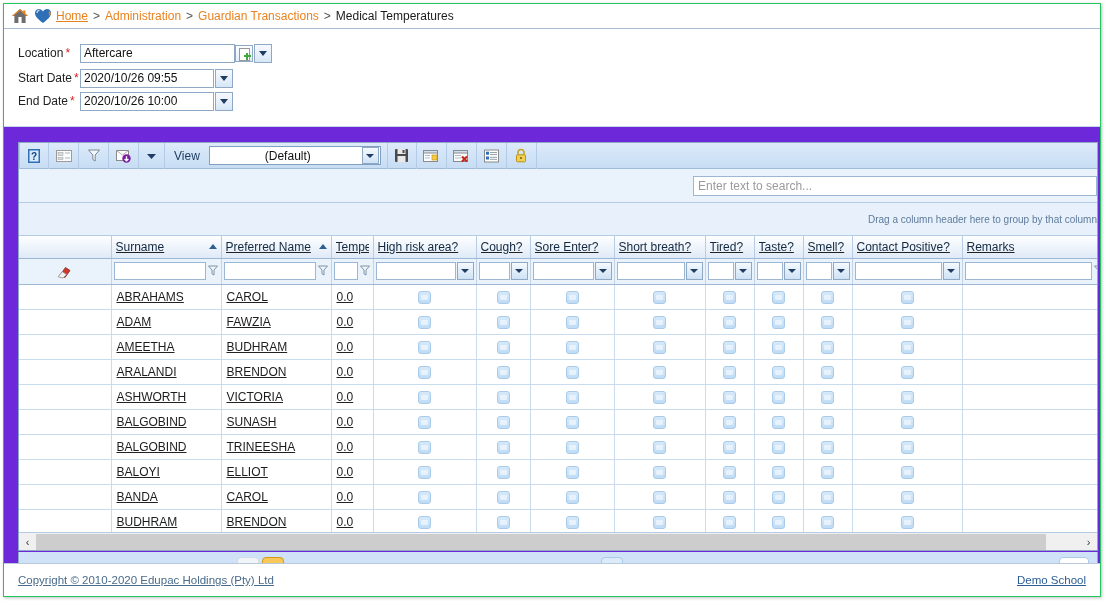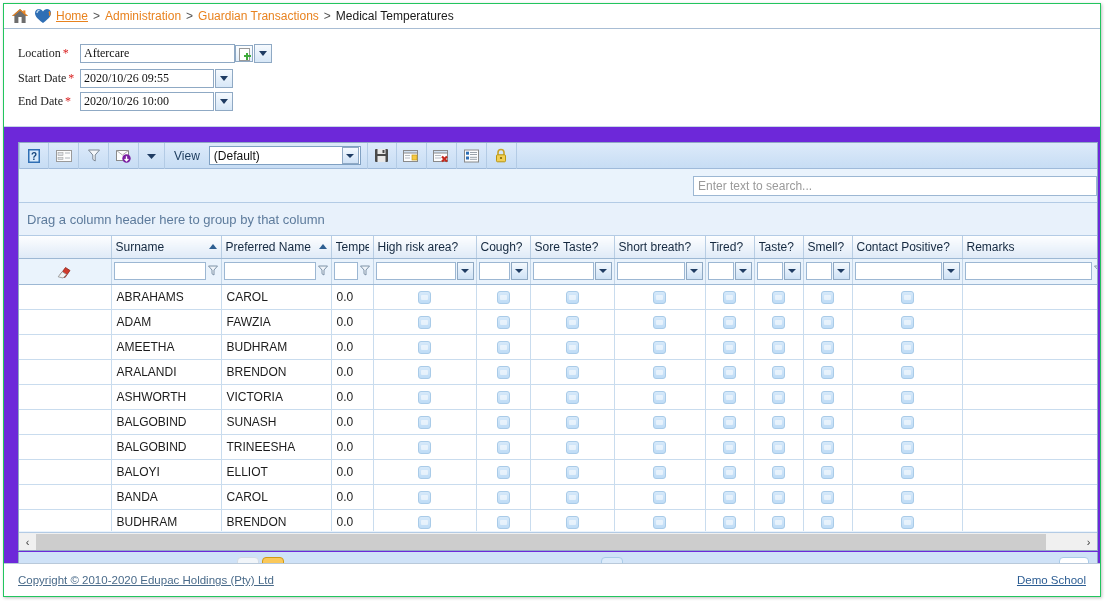--- a/index.html
+++ b/index.html
@@ -44,21 +44,20 @@
   .bc-link.underlined { text-decoration: underline; }
   .bc-current { color: #1a1a1a; font-size: 12px; }
 
   
   #criteria-panel {
     height: 98px;
     background: #ffffff;
     border-bottom: 1px solid #c6d6e6;
     position: relative;
     box-sizing: border-box;
-    font-family: Liberation Serif, serif;
   }
   .field-row {
     position: absolute;
     left: 14px;
     display: flex;
     align-items: center;
     height: 20px;
   }
   .field-label {
     width: 62px;
@@ -143,28 +142,29 @@
     box-sizing: border-box;
     position: relative;
   }
   .tb-btn.first { border-left: 1px solid #b3cbe5; }
   .tb-btn.narrow { width: 26px; }
   .tb-label {
     padding: 0 9px;
     font-size: 12px; color: #1b3a5c;
   }
   .view-select {
-    width: 152px; height: 19px;
+    width: 172px; height: 19px;
     border: 1px solid #7fa0c2;
     background: #fff;
     display: flex; align-items: center;
     font-size: 12px; color: #111;
     box-sizing: border-box;
     margin-right: 6px;
     position: relative;
+    text-align: center;
   }
   .view-select .val { padding-left: 4px; flex: 1; }
   .view-select .arrowbox {
     width: 17px; height: 17px; margin: 0 1px 0 0;
     background: linear-gradient(#f4f9fe,#cfe2f6);
     border: 1px solid #8fa9c4;
     display:flex; align-items:center; justify-content:center;
     box-sizing:border-box;
   }
 
@@ -189,30 +189,32 @@
   #search-input::placeholder { color: #9a9a9a; }
 
   
   #group-panel {
     height: 33px;
     background: #e8f1fb;
     border-bottom: 1px solid #b3cbe5;
     display: flex; align-items: center;
     padding-left: 8px;
     box-sizing: border-box;
-    font-size: 13px;
+    font-size: 10px;
     color: #5d7b9c;
+    justify-content: flex-end;
   }
 
   
   #table-scroll {
-    height: 295px;
+    height: 365px;
     overflow: hidden;
     background: #fff;
     position: relative;
+    text-decoration: underline;
   }
   table#grid {
     border-collapse: collapse;
     width: 1078px;
     table-layout: fixed;
     background: #fff;
   }
   table#grid th {
     background: linear-gradient(#fdfeff,#dfeaf7);
     border-right: 1px solid #b8cde3;
@@ -598,21 +600,21 @@
                   <span>High risk area?</span>
                 </div>
               </th>
               <th>
                 <div class="th-inner">
                   <span>Cough?</span>
                 </div>
               </th>
               <th>
                 <div class="th-inner">
-                  <span>Sore Taste?</span>
+                  <span>Sore Enter?</span>
                 </div>
               </th>
               <th>
                 <div class="th-inner">
                   <span>Short breath?</span>
                 </div>
               </th>
               <th>
                 <div class="th-inner">
                   <span>Tired?</span>

